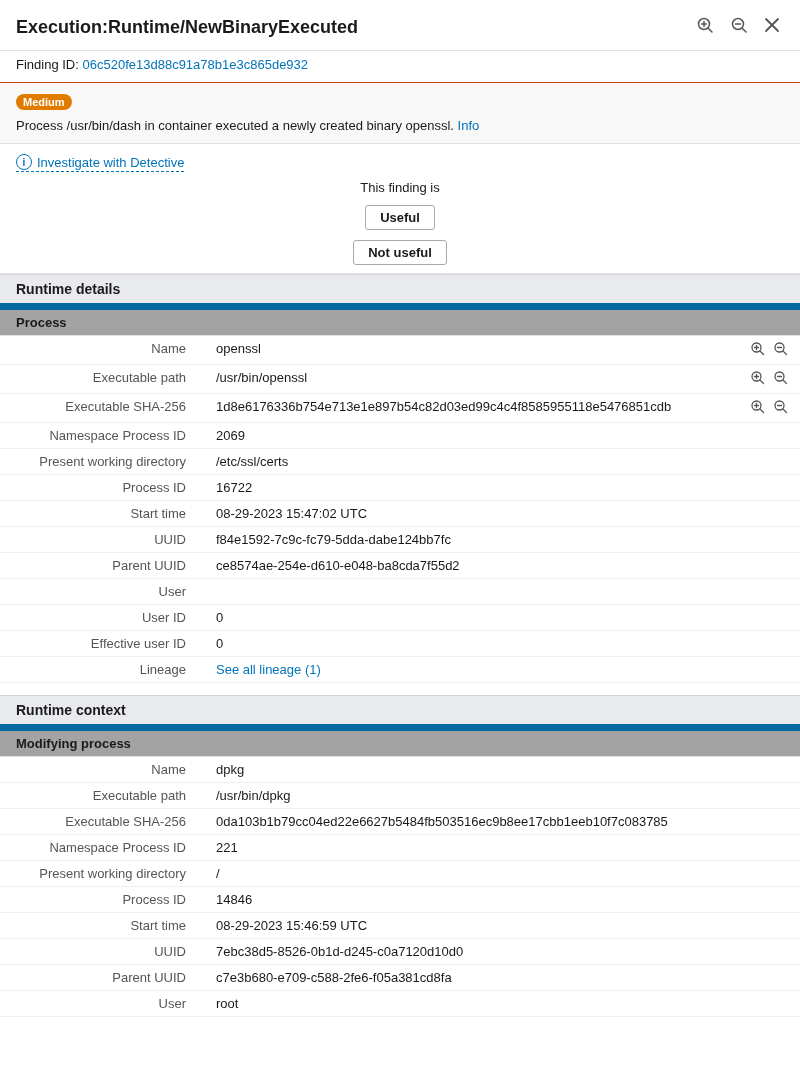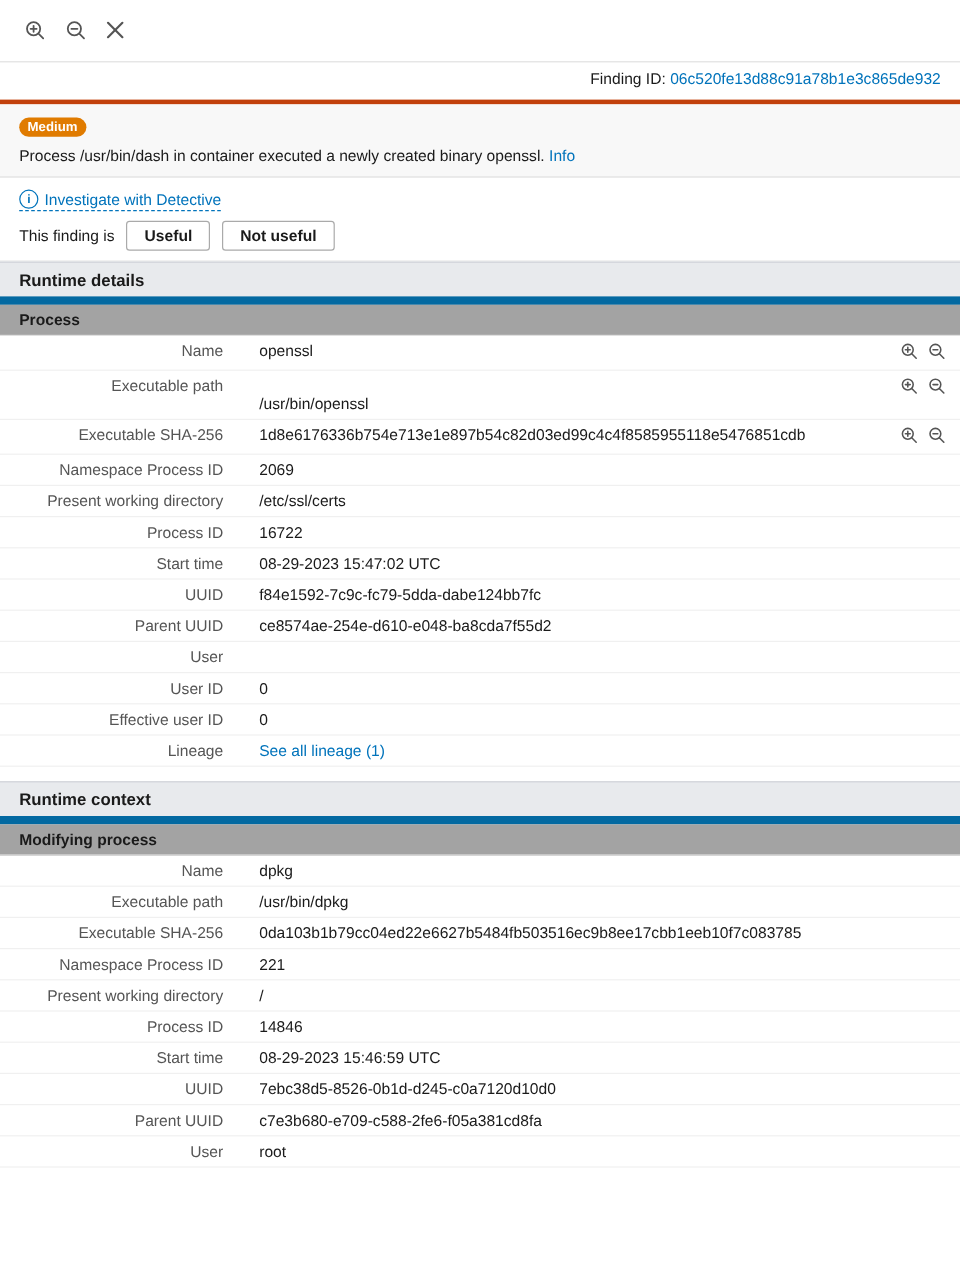--- a/index.html
+++ b/index.html
@@ -37,22 +37,21 @@
       font-size: 16px;
       color: #555;
       padding: 2px 4px;
     }
 
     
     .finding-id-bar {
       padding: 6px 16px 10px;
       font-size: 13px;
       color: #1a1a1a;
-      border-bottom: 4px solid #c2410c;
-      text-align: right;
+      border-bottom: 1px solid #c2410c;
     }
     .finding-id-bar a {
       color: #0073bb;
       text-decoration: none;
     }
 
     
     .alert-bar {
       padding: 10px 16px;
       background: #f8f8f8;
@@ -104,20 +103,21 @@
       font-size: 10px;
       font-weight: bold;
       color: #0073bb;
     }
     .feedback-row {
       display: flex;
       align-items: center;
       gap: 10px;
       margin-top: 8px;
       font-size: 13px;
+      flex-direction: column;
     }
     .feedback-btn {
       padding: 4px 14px;
       border: 1px solid #aaa;
       border-radius: 3px;
       background: #fff;
       cursor: pointer;
       font-size: 13px;
       color: #1a1a1a;
       font-weight: bold;
@@ -186,20 +186,21 @@
     .lineage-link {
       color: #0073bb;
       text-decoration: none;
       cursor: pointer;
     }
   </style>
 </head>
 <body>
 
 <div class="header">
+  <span class="header-title">Execution:Runtime/NewBinaryExecuted</span>
   <div class="header-icons">
     <button class="header-icon-btn" title="Zoom in">
       <svg width="18" height="18" viewBox="0 0 18 18" fill="none" xmlns="http://www.w3.org/2000/svg">
         <circle cx="8" cy="8" r="5.5" stroke="#555" stroke-width="1.5"></circle>
         <line x1="12.5" y1="12.5" x2="16" y2="16" stroke="#555" stroke-width="1.5" stroke-linecap="round"></line>
         <line x1="8" y1="5.5" x2="8" y2="10.5" stroke="#555" stroke-width="1.5" stroke-linecap="round"></line>
         <line x1="5.5" y1="8" x2="10.5" y2="8" stroke="#555" stroke-width="1.5" stroke-linecap="round"></line>
       </svg>
     </button>
     <button class="header-icon-btn" title="Zoom out">
@@ -270,21 +271,21 @@
                   <line x1="4.5" y1="6.5" x2="8.5" y2="6.5" stroke="#555" stroke-width="1.3" stroke-linecap="round"></line>
                 </svg></button>
             </div>
           </div>
         </td>
       </tr>
       <tr>
         <td>Executable path</td>
         <td>
           <div class="value-with-zoom">
-            <span style="word-break: break-all; margin-top: 15px;">/usr/bin/openssl</span>
+            <span style="word-break: break-all;">/usr/bin/openssl</span>
             <div class="zoom-icons">
               <button class="zoom-icon-btn"><svg width="15" height="15" viewBox="0 0 15 15" fill="none">
                   <circle cx="6.5" cy="6.5" r="4.5" stroke="#555" stroke-width="1.3"></circle>
                   <line x1="10" y1="10" x2="13.5" y2="13.5" stroke="#555" stroke-width="1.3" stroke-linecap="round"></line>
                   <line x1="6.5" y1="4.5" x2="6.5" y2="8.5" stroke="#555" stroke-width="1.3" stroke-linecap="round"></line>
                   <line x1="4.5" y1="6.5" x2="8.5" y2="6.5" stroke="#555" stroke-width="1.3" stroke-linecap="round"></line>
                 </svg></button>
               <button class="zoom-icon-btn"><svg width="15" height="15" viewBox="0 0 15 15" fill="none">
                   <circle cx="6.5" cy="6.5" r="4.5" stroke="#555" stroke-width="1.3"></circle>
                   <line x1="10" y1="10" x2="13.5" y2="13.5" stroke="#555" stroke-width="1.3" stroke-linecap="round"></line>

